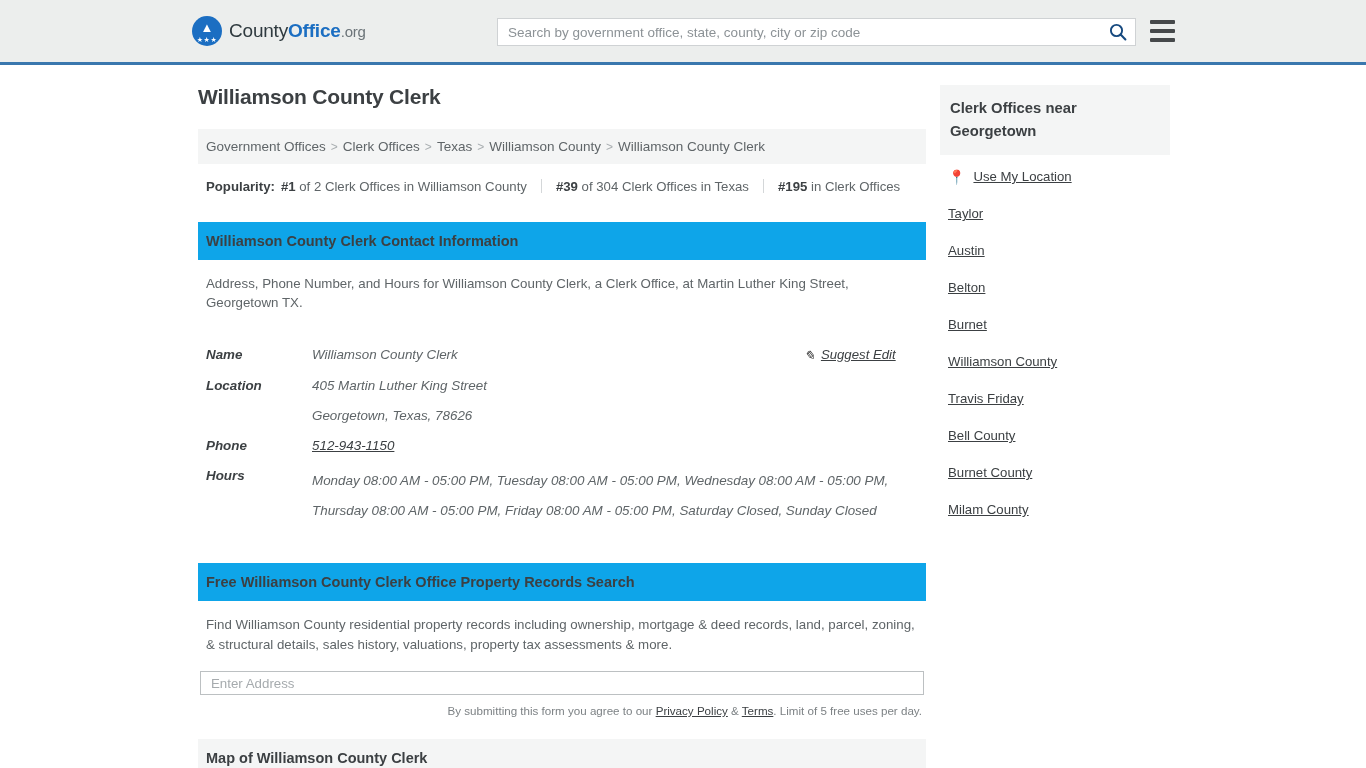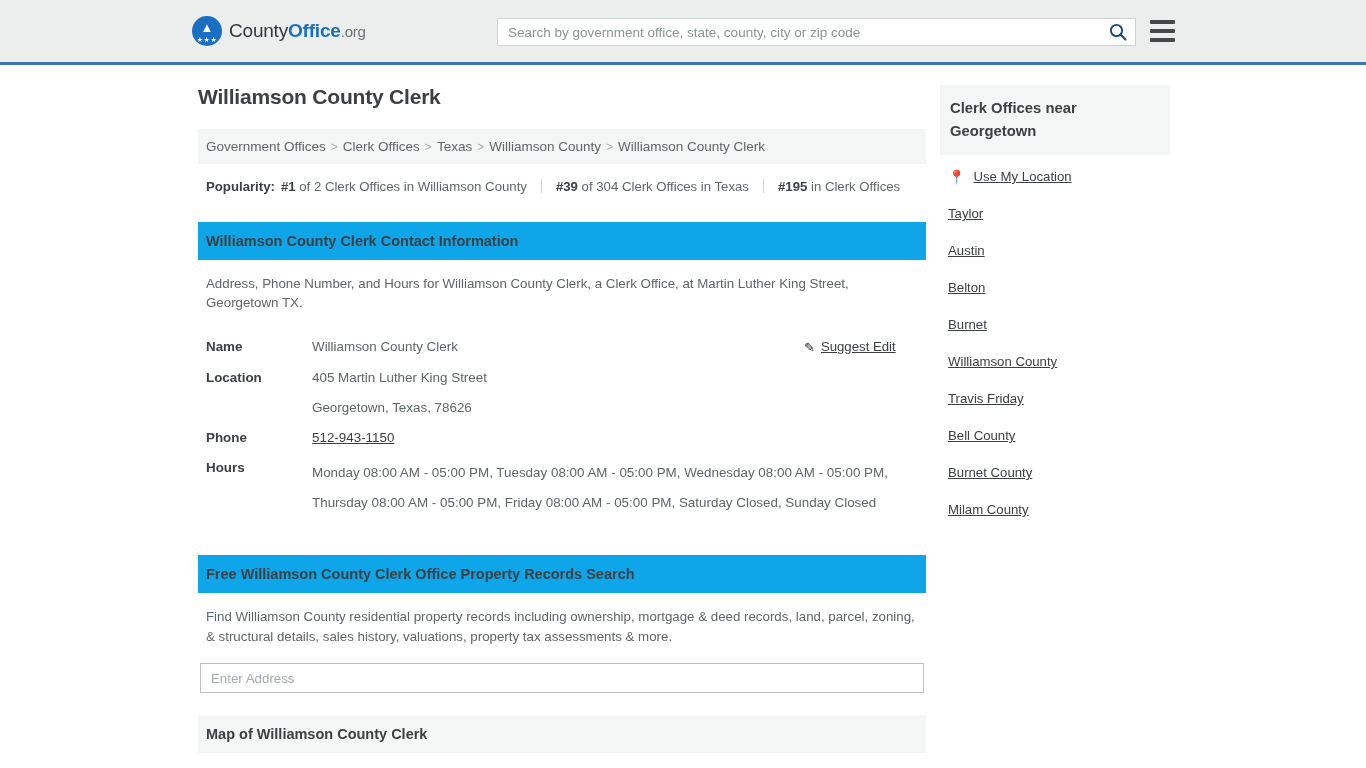--- a/index.html
+++ b/index.html
@@ -181,21 +181,22 @@
     padding: 14px 8px 0 8px;
     font-size: 13.3px;
     color: #5f6568;
     line-height: 19px;
   }
 
   
   .contact-table {
     width: 100%;
     border-collapse: collapse;
-    margin-top: 20px;
+    margin-top: 28px;
+    font-style: italic;
   }
   .contact-table td {
     vertical-align: top;
     padding: 5px 0;
     font-size: 13.4px;
     color: #5f6568;
     line-height: 30px;
   }
   .contact-table td.k {
     width: 114px;
@@ -238,21 +239,21 @@
     line-height: 20px;
   }
   .prop-form {
     display: flex;
     margin-top: 16px;
     padding: 0 2px;
     gap: 8px;
   }
   .addr-input {
     flex: 1 1 auto;
-    height: 30px;
+    height: 24px;
     border: 1px solid #bcc0c2;
     padding: 0 10px;
     font-family: "Liberation Sans", sans-serif;
     font-size: 13.3px;
     color: #333;
     outline: 0;
   }
   .addr-input::placeholder { color: #a6abae; }
   .prop-search-btn {
     width: 141px; height: 30px;
@@ -388,20 +389,23 @@
       </table>
 
     <div class="section-head" style="margin-top:32px">Free Williamson County Clerk Office Property Records Search</div>
 
     <div class="prop-desc">Find Williamson County residential property records including ownership, mortgage &amp; deed records, land, parcel, zoning, &amp; structural details, sales history, valuations, property tax assessments &amp; more.</div>
 
     <div class="prop-form">
       <input class="addr-input" type="text" placeholder="Enter Address" style="">
     </div>
 
+    <div class="form-note">
+      <span>By submitting this form you agree to our </span><a>Privacy Policy</a><span> &amp; </span><a>Terms</a><span>. Limit of 5 free uses per day.</span>
+    </div>
 
     <div class="partial-band">Map of Williamson County Clerk</div>
   </div>
 
   <div class="side-col">
     <div class="side-head">Clerk Offices near Georgetown</div>
     <div class="side-links">
       <a class="side-link with-pin">
         <span class="pin-icon">📍</span>
         <span class="lbl">Use My Location</span>

